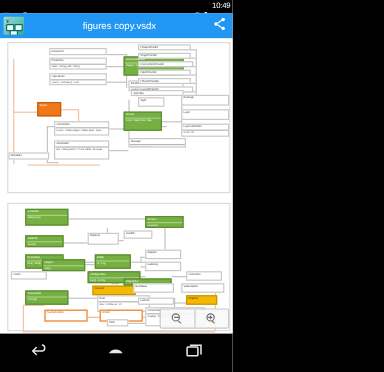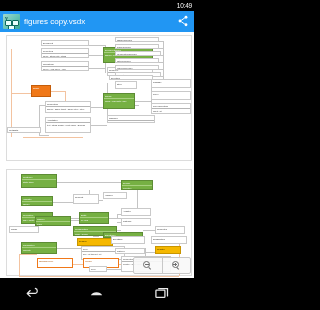--- a/index.html
+++ b/index.html
@@ -19,21 +19,21 @@
   #actionbar{position:absolute;left:0;top:11px;width:194px;height:21px;background:#2196f3;
              display:flex;align-items:center;padding:0 3px;box-sizing:border-box;}
   #appicon{width:17px;height:15px;border-radius:1px;background:linear-gradient(135deg,#9fd8cf 0%,#63c3b5 55%,#3aa795 100%);
            position:relative;flex:0 0 auto;overflow:hidden;}
   #appicon .ic-v{position:absolute;left:2px;top:1px;font-size:6px;color:#0b5f55;font-family:"Liberation Serif",serif;font-weight:bold;}
   #appicon .ic-sh{position:absolute;width:5px;height:3.5px;border:1px solid #0d6a5e;border-radius:1px;background:#e8fffb;}
   #appicon .s1{left:2px;top:6px;}
   #appicon .s2{left:9px;top:6px;}
   #appicon .s3{left:5px;top:10.5px;}
   #doctitle{color:#ffffff;font-size:8px;line-height:10px;margin-left:4px;white-space:nowrap;
-            overflow:hidden;text-overflow:ellipsis;flex:1 1 auto;}
+            overflow:hidden;text-overflow:ellipsis;flex:1 1 auto;text-align:center;}
   #sharebtn{width:16px;height:16px;flex:0 0 auto;display:flex;align-items:center;justify-content:center;}
 
   
   #canvas{position:absolute;left:0;top:32px;width:194px;height:246px;background:#ffffff;overflow:hidden;}
   #page{position:absolute;left:3px;top:1px;width:188px;height:244px;background:#fff;}
   #pageborder{position:absolute;left:3px;top:2px;width:186px;height:126px;border:1px solid #dcdcdc;box-sizing:border-box;}
   #pageborder2{position:absolute;left:3px;top:136px;width:186px;height:107px;border:1px solid #dcdcdc;box-sizing:border-box;}
 
   .shape{position:absolute;box-sizing:border-box;border:0.6px solid #9a9a9a;background:#fff;overflow:hidden;}
   .shape .hdr{display:block;font-size:2.2px;line-height:3px;padding:0.6px 1px 0 1px;color:#333;white-space:nowrap;overflow:hidden;}

